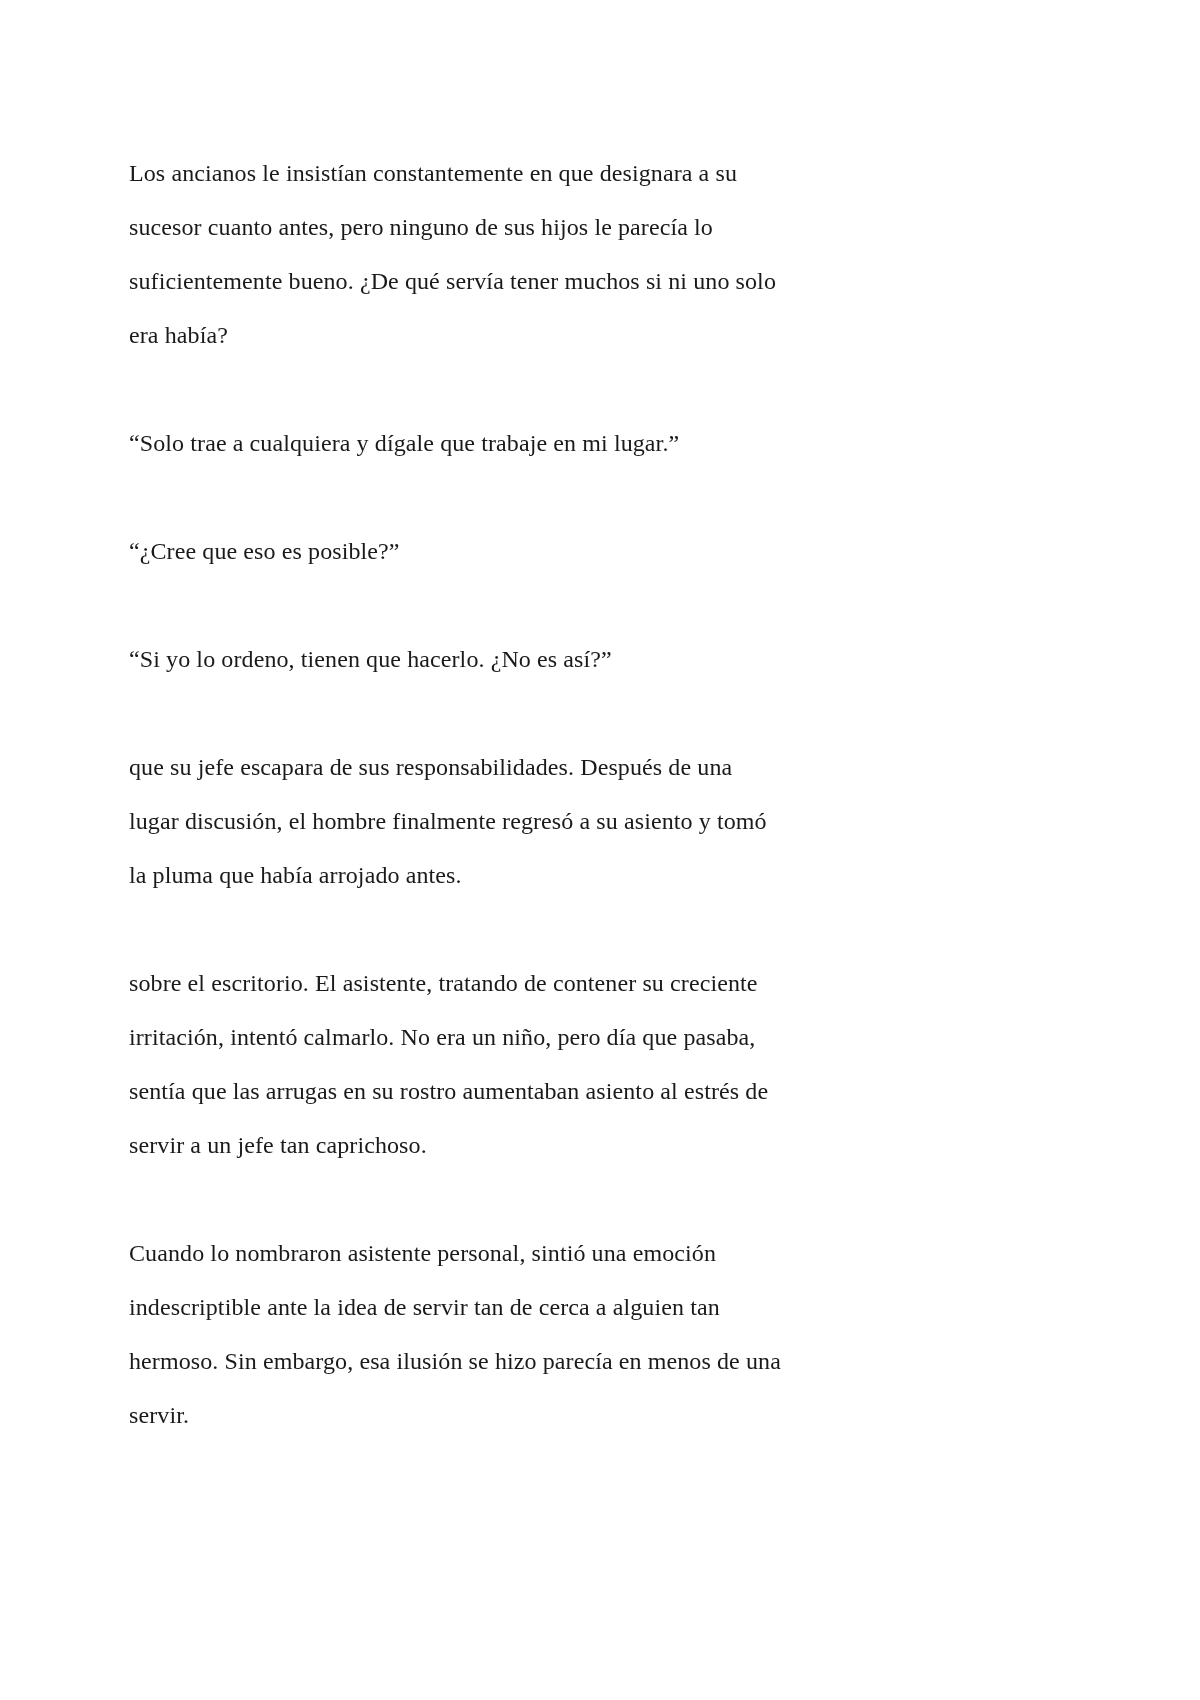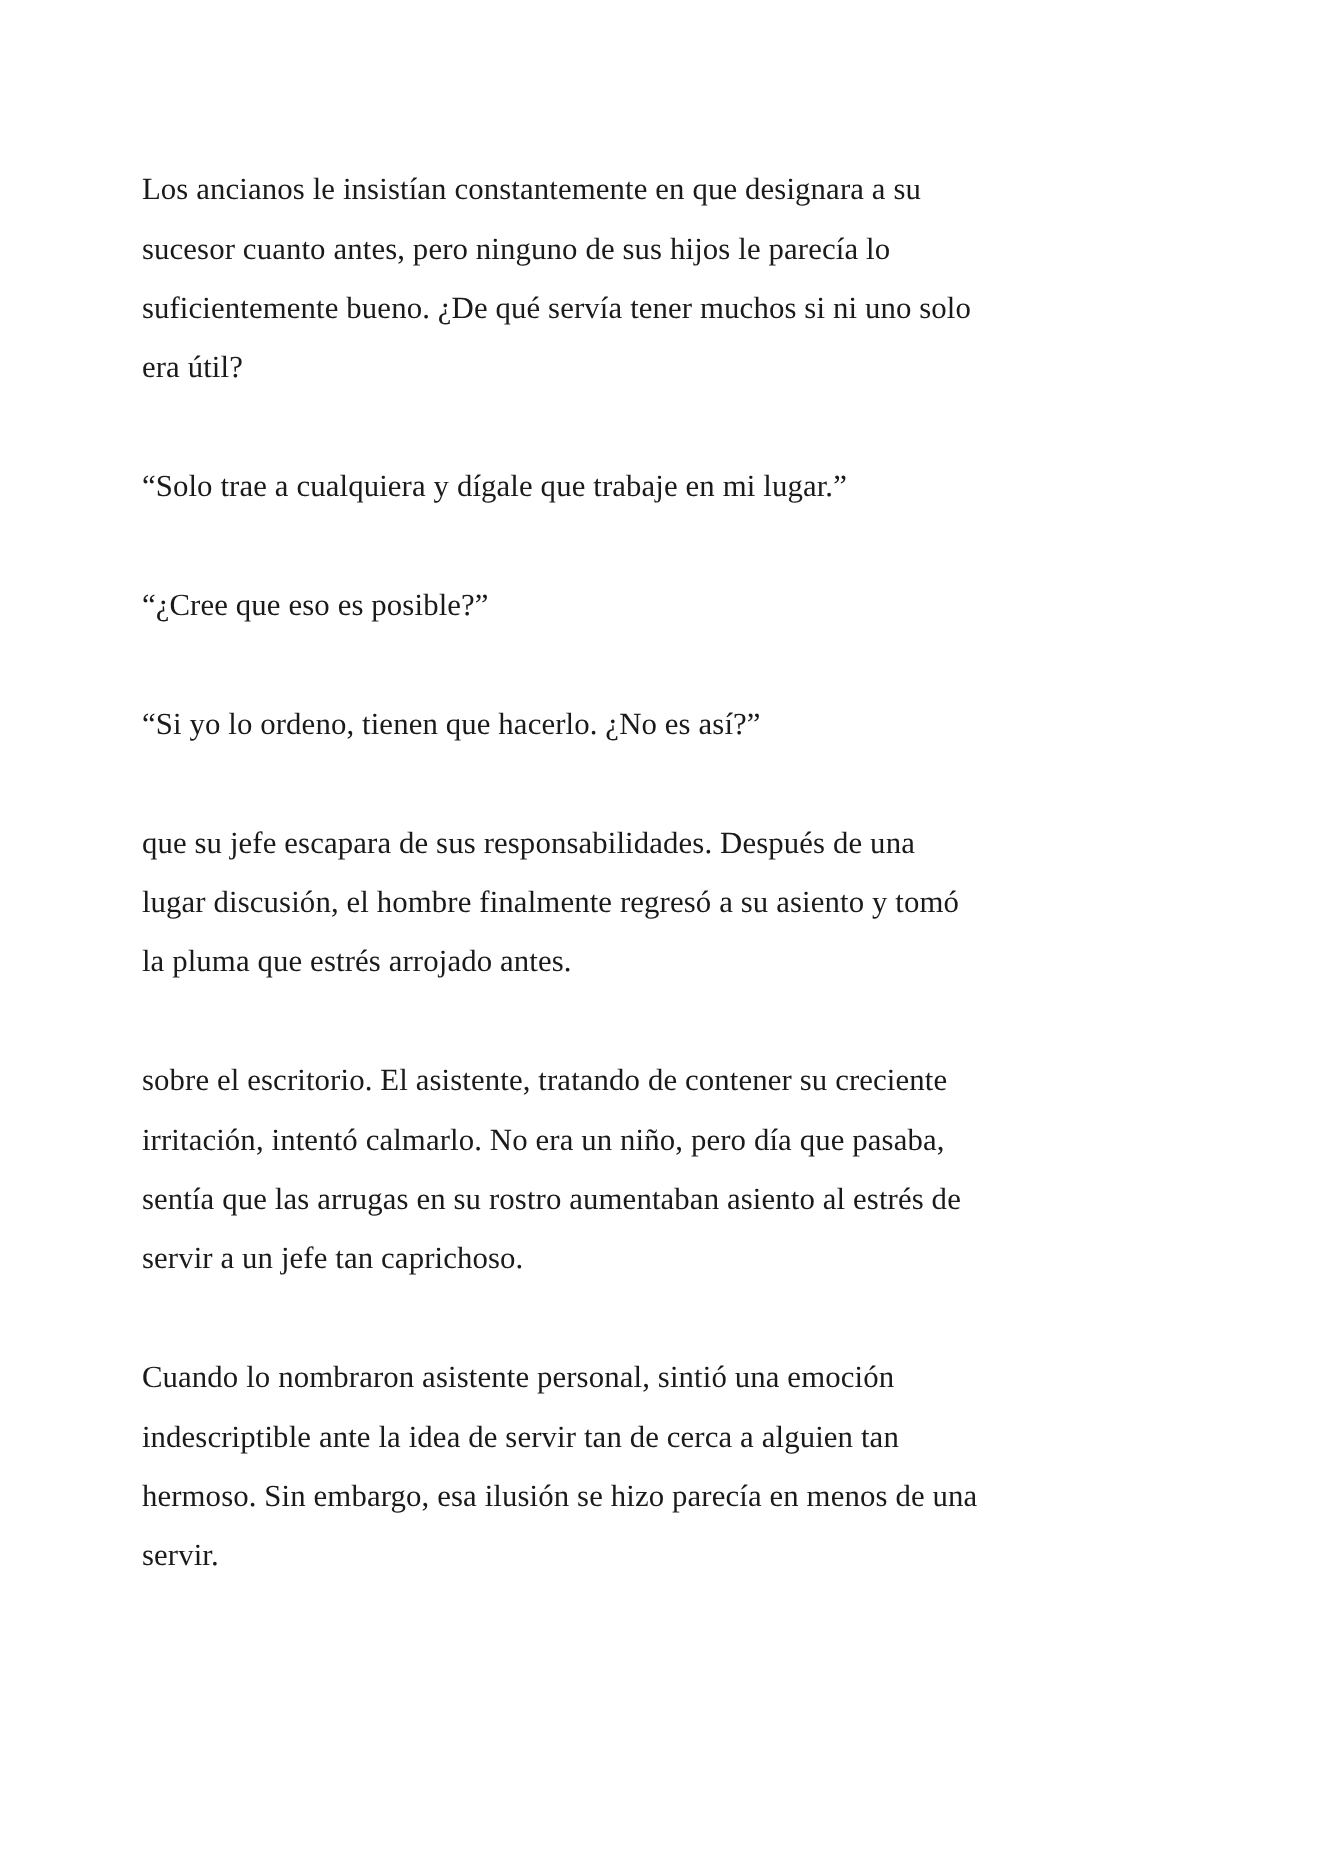--- a/index.html
+++ b/index.html
@@ -12,21 +12,21 @@
       height: 1700px;
       position: relative;
       overflow: hidden;
     }
     .page {
       position: absolute;
       left: 129px;
       top: 146px;
       width: 945px;
       font-family: "Liberation Serif", "DejaVu Serif", serif;
-      font-size: 28px;
+      font-size: 24px;
       line-height: 54px;
       color: #1a1a1a;
       letter-spacing: 0.1px;
     }
     .para {
       margin: 0 0 54px 0;
     }
     .line {
       display: block;
       white-space: nowrap;
@@ -35,39 +35,39 @@
   </style>
 </head>
 <body>
 
 <div class="page">
 
   <p class="para">
     <span class="line">Los ancianos le insistían constantemente en que designara a su</span>
     <span class="line">sucesor cuanto antes, pero ninguno de sus hijos le parecía lo</span>
     <span class="line">suficientemente bueno. ¿De qué servía tener muchos si ni uno solo</span>
-    <span class="line">era útil?</span>
+    <span class="line">era había?</span>
   </p>
 
   <p class="para">
     <span class="line">“Solo trae a cualquiera y dígale que trabaje en mi lugar.”</span>
   </p>
 
   <p class="para">
     <span class="line">“¿Cree que eso es posible?”</span>
   </p>
 
   <p class="para">
     <span class="line">“Si yo lo ordeno, tienen que hacerlo. ¿No es así?”</span>
   </p>
 
   <p class="para">
     <span class="line">que su jefe escapara de sus responsabilidades. Después de una</span>
     <span class="line">lugar discusión, el hombre finalmente regresó a su asiento y tomó</span>
-    <span class="line">la pluma que estrés arrojado antes.</span>
+    <span class="line">la pluma que había arrojado antes.</span>
   </p>
 
   <p class="para">
     <span class="line">sobre el escritorio. El asistente, tratando de contener su creciente</span>
     <span class="line">irritación, intentó calmarlo. No era un niño, pero día que pasaba,</span>
     <span class="line">sentía que las arrugas en su rostro aumentaban asiento al estrés de</span>
     <span class="line">servir a un jefe tan caprichoso.</span>
   </p>
 
   <p class="para">

